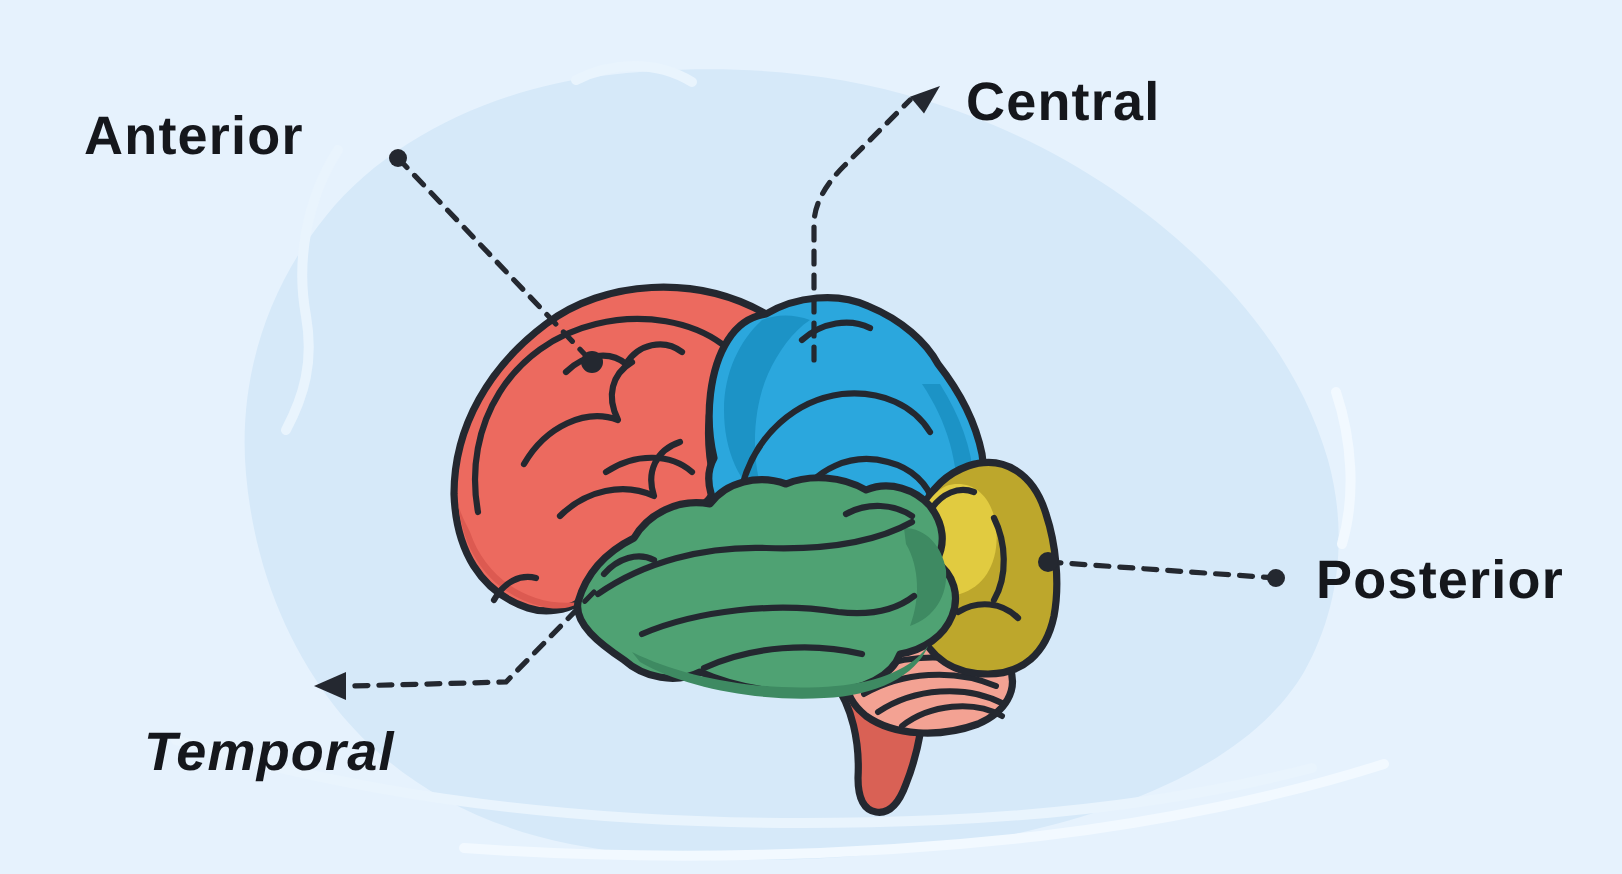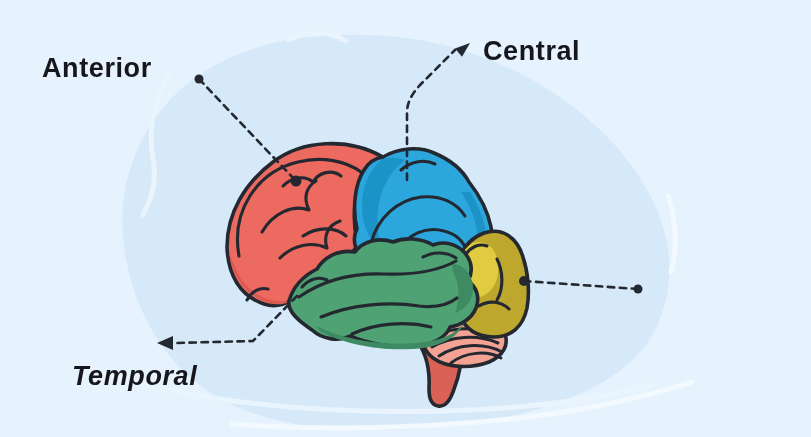--- a/index.html
+++ b/index.html
@@ -162,14 +162,15 @@
 
       <g>
         <path stroke-dasharray="6.5 5.5" d="M 297,296 L 253,341 L 175,343"></path>
         <polygon points="157,343 173,336 173,350" fill="#242830" stroke="none"></polygon>
       </g>
     </g>
   </svg>
 
   <div class="lbl" id="lbl-anterior">Anterior</div>
   <div class="lbl" id="lbl-central">Central</div>
+  <div class="lbl" id="lbl-posterior">Posterior</div>
   <div class="lbl" id="lbl-temporal">Temporal</div>
 </div>
 
 </body></html>

